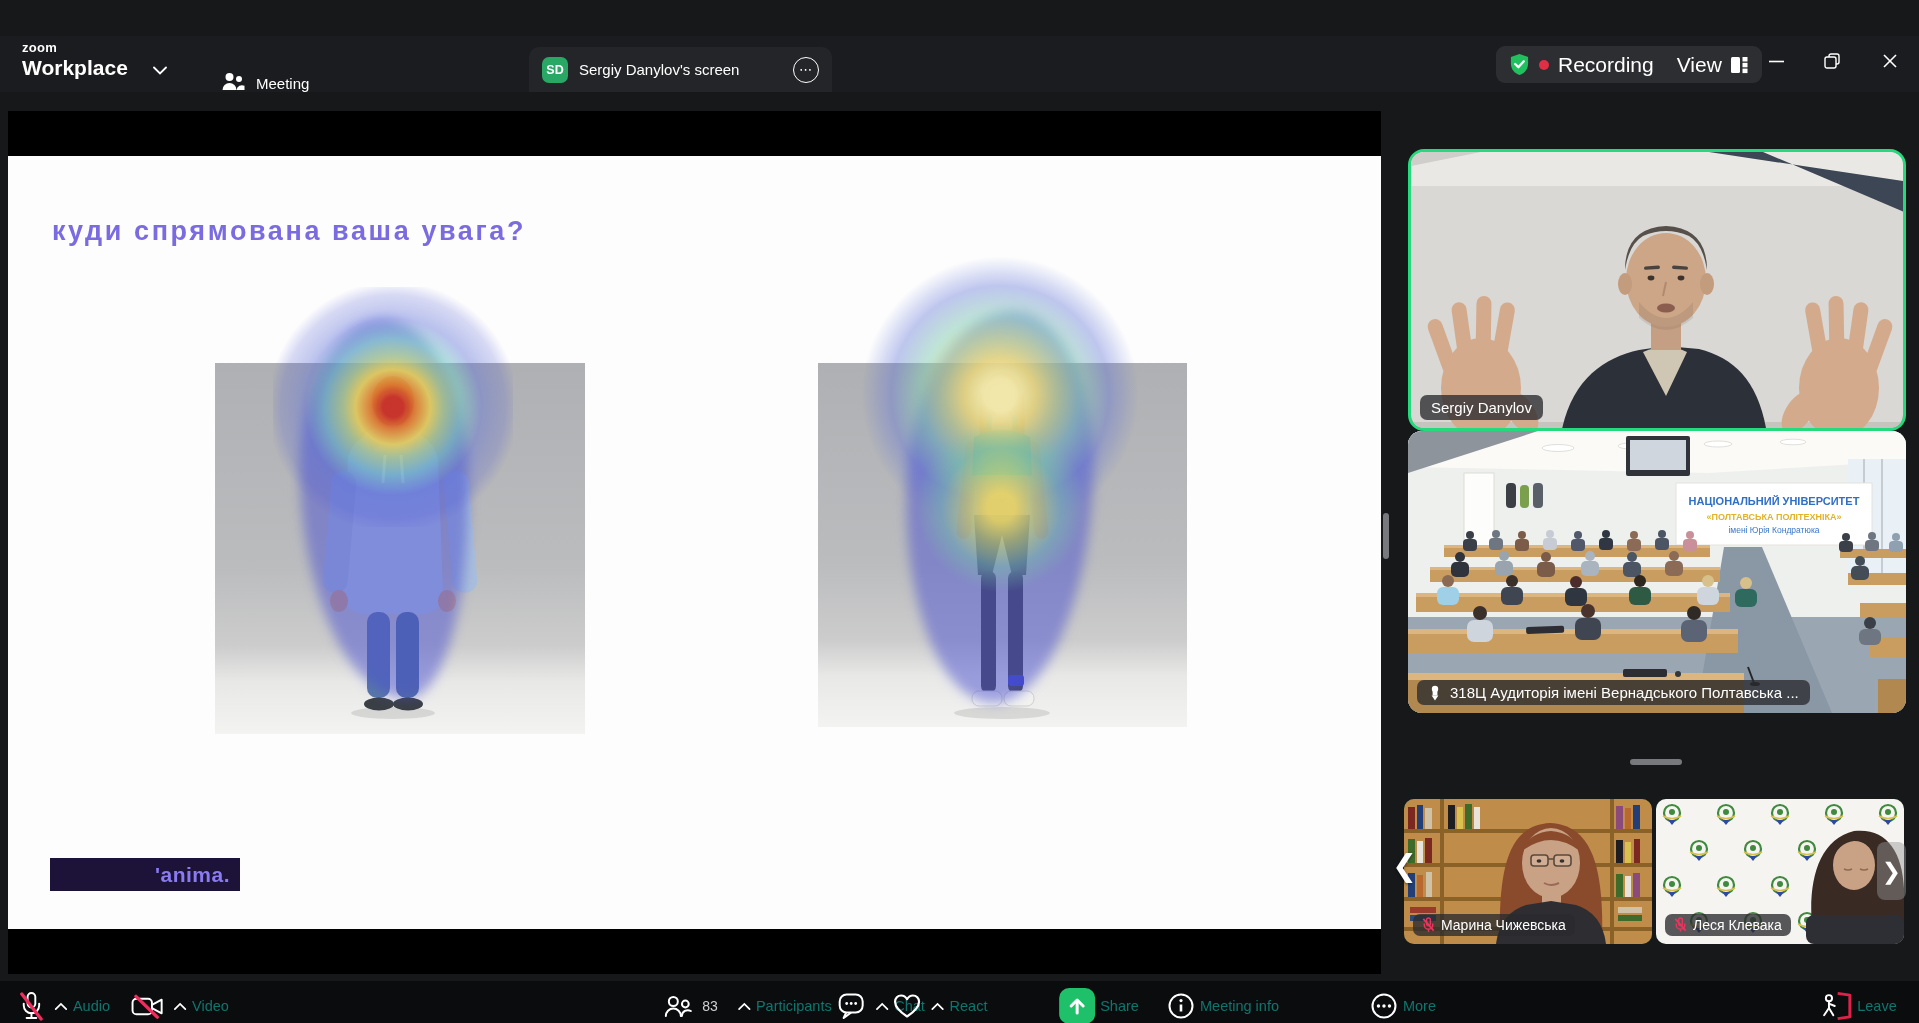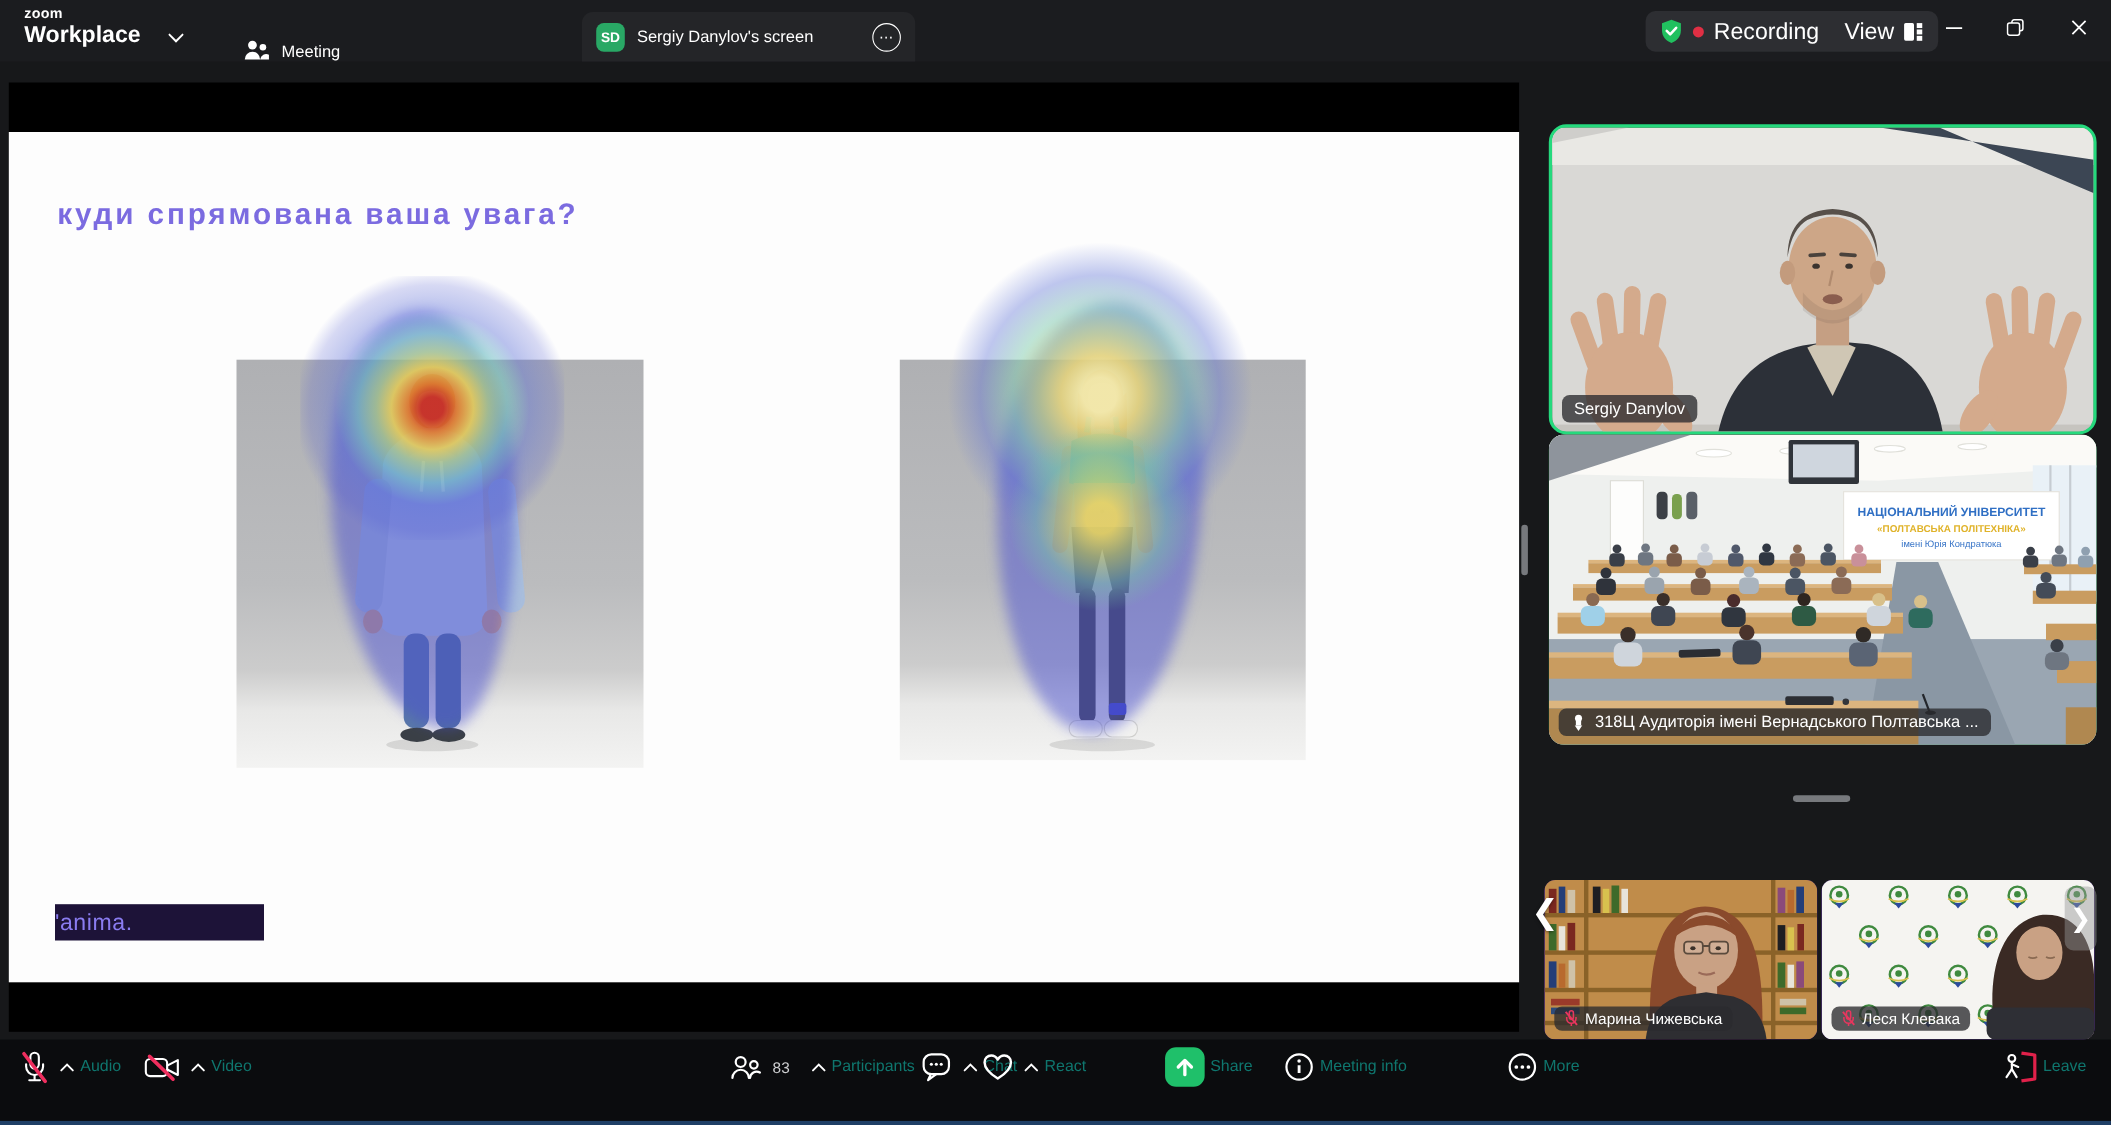--- a/index.html
+++ b/index.html
@@ -1,17 +1,17 @@
 <!DOCTYPE html>
 <html><head>
 <meta charset="utf-8">
 <style>
   html,body{margin:0;padding:0;width:1919px;height:1023px;background:#17181a;overflow:hidden;
     font-family:"Liberation Sans","DejaVu Sans",sans-serif;color:#fff;}
-  #app{position:absolute;inset:0;width:1919px;height:975px;}
+  #app{position:absolute;inset:0;width:1919px;height:975px;margin-top:36px;}
 
   
   .titlebar{position:absolute;left:0;top:0;width:1919px;height:56px;background:#1b1c1f;}
   .logo{position:absolute;left:22px;top:5px;line-height:1;}
   .logo .z{font-size:13px;font-weight:700;letter-spacing:.3px;}
   .logo .w{font-size:21px;font-weight:700;margin-top:3px;}
   .logo-chev{position:absolute;left:153px;top:30px;}
   .meeting-tab{position:absolute;left:210px;top:0;height:56px;display:flex;align-items:flex-end;gap:11px;
     font-size:15px;padding:0 10px;cursor:default;}
   .active-tab{position:absolute;left:529px;top:11px;width:303px;height:45px;background:#242528;
@@ -41,28 +41,28 @@
   .glow-face-l{left:58px;top:-76px;width:240px;height:240px;background:radial-gradient(circle,
      rgba(205,45,30,.9) 0 6%, rgba(235,125,35,.85) 13%, rgba(243,215,75,.8) 22%,
      rgba(180,220,120,.62) 30%, rgba(110,205,190,.5) 40%, rgba(90,110,215,.42) 52%,
      rgba(80,90,210,.22) 66%, rgba(80,90,210,0) 74%);}
   .glow-face-r{left:42px;top:-108px;width:280px;height:280px;background:radial-gradient(circle,
      rgba(250,240,170,.92) 0 8%, rgba(246,226,115,.8) 18%, rgba(205,225,120,.6) 28%,
      rgba(130,205,175,.5) 40%, rgba(95,115,215,.4) 55%, rgba(95,115,215,0) 70%);}
   .glow-belly-r{left:83px;top:44px;width:200px;height:200px;background:radial-gradient(circle,
      rgba(243,222,95,.85) 0 10%, rgba(205,220,105,.6) 25%, rgba(120,195,165,.45) 42%, rgba(120,195,165,0) 60%);}
   .anima{position:absolute;left:42px;top:702px;width:190px;height:33px;background:#1d1338;
-    display:flex;align-items:center;justify-content:flex-start;padding-right:10px;box-sizing:border-box;
-    color:#8a7cf0;font-weight:400;font-size:21px;letter-spacing:.5px;}
+    display:flex;align-items:center;justify-content:flex-end;padding-right:10px;box-sizing:border-box;
+    color:#8a7cf0;font-weight:700;font-size:21px;letter-spacing:.5px;}
 
   
   .vid{position:absolute;border-radius:14px;overflow:hidden;background:#15803d;}
   .vid-speaker{left:1408px;top:113px;width:498px;height:282px;border:3px solid #25d97d;box-sizing:border-box;border-radius:16px;}
   .vid-room{left:1408px;top:395px;width:498px;height:282px;}
-  .thumb{position:absolute;top:800px;width:248px;height:145px;border-radius:10px;overflow:hidden;background:#4c1d95;}
+  .thumb{position:absolute;top:763px;width:248px;height:145px;border-radius:10px;overflow:hidden;background:#14532d;}
   .thumb-1{left:1404px;}
   .thumb-2{left:1656px;}
   .pill{position:absolute;left:9px;bottom:8px;background:rgba(42,42,46,.78);border-radius:7px;
     padding:4px 11px;font-size:15px;display:flex;align-items:center;gap:8px;white-space:nowrap;max-width:92%;
     box-sizing:border-box;overflow:hidden;}
   .pill.small{font-size:14px;padding:3px 9px;gap:6px;}
   .handle-h{position:absolute;left:1630px;top:723px;width:52px;height:6px;border-radius:3px;background:#77797d;}
   .handle-v{position:absolute;left:1383px;top:477px;width:6px;height:46px;border-radius:3px;background:#77797d;}
   .car-left{position:absolute;left:1392px;top:812px;font-size:30px;color:#fff;text-shadow:0 1px 3px rgba(0,0,0,.5);}
   .car-right{position:absolute;left:1877px;top:806px;width:29px;height:58px;background:rgba(150,150,152,.45);

